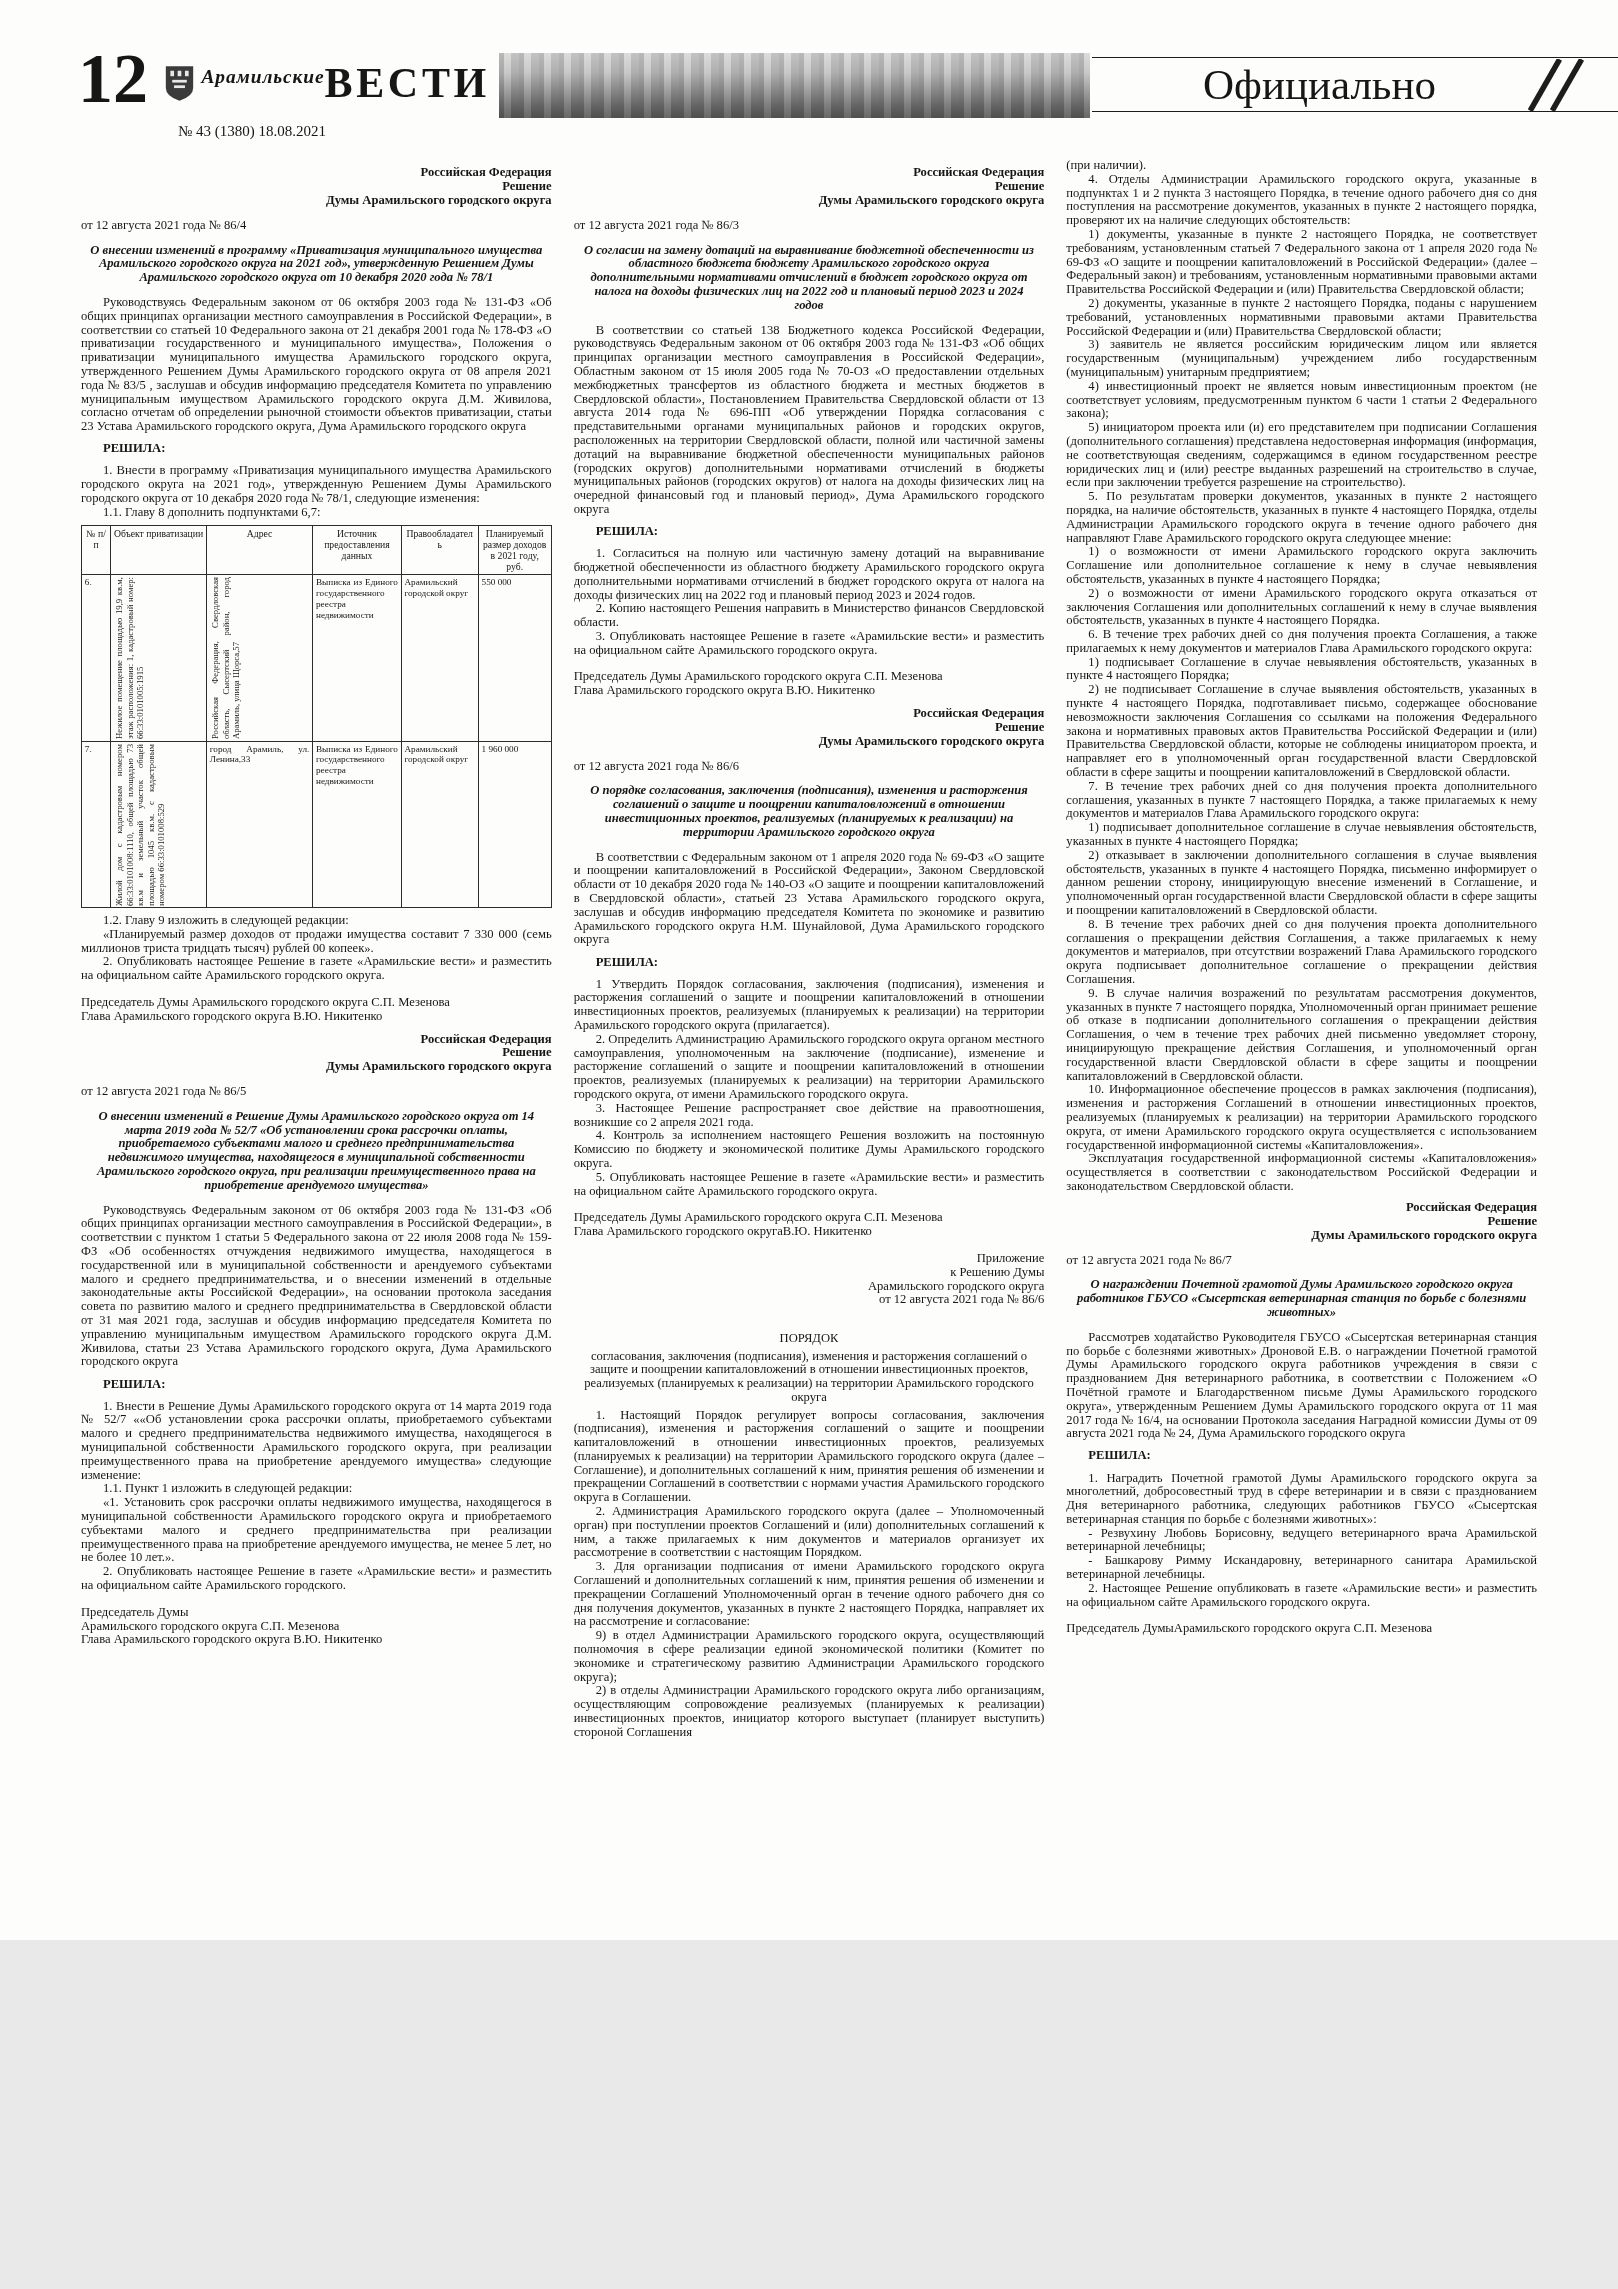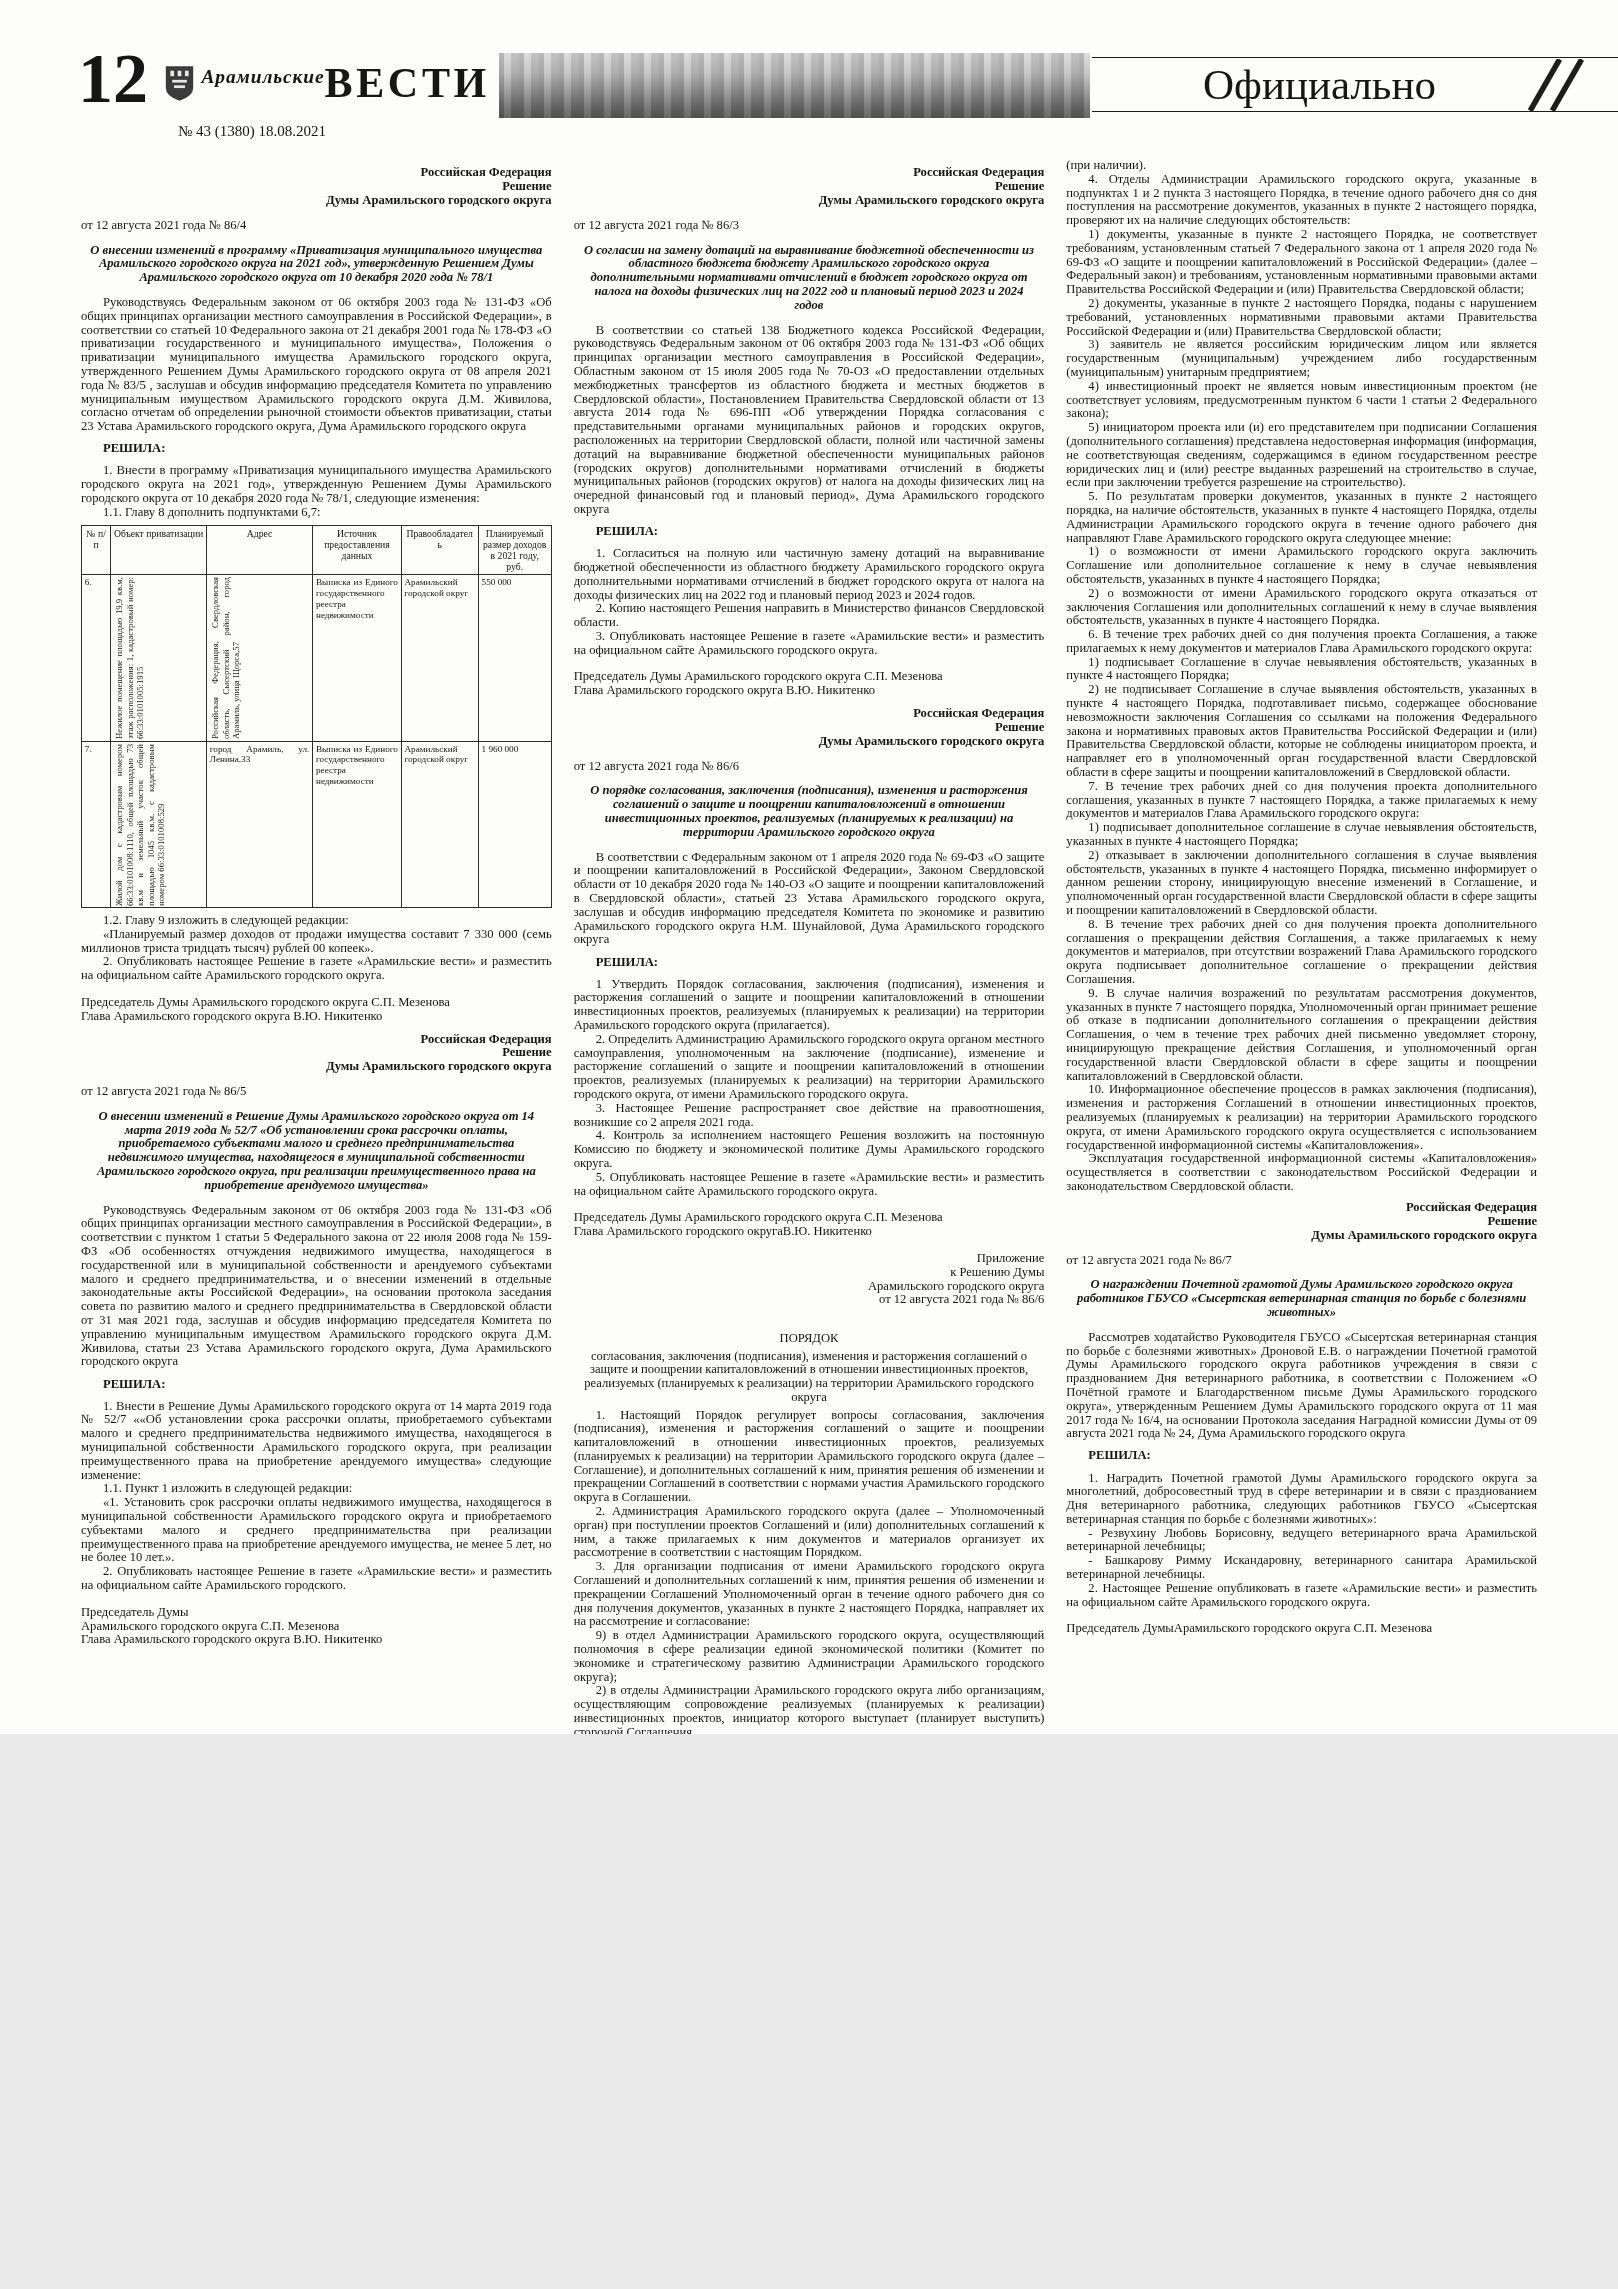--- a/index.html
+++ b/index.html
@@ -1,17 +1,17 @@
 <!DOCTYPE html>
 <html lang="ru" style="font-size:14.8px"><head>
 <meta charset="utf-8">
 <style>
   *{box-sizing:border-box;}
   html,body{margin:0;padding:0;background:#e9e9e9;}
-  .page{width:1619px;height:1734px;margin:0 auto;background:#fdfdfb;position:relative;
+  .page{width:1619px;height:1940px;margin:0 auto;background:#fdfdfb;position:relative;
         font-family:"Liberation Serif",serif;color:#161616;overflow:hidden;}
   
   .pageno{position:absolute;left:78px;top:44px;font-size:70px;font-weight:bold;line-height:1;}
   .masthead{position:absolute;left:164px;top:52px;height:66px;display:flex;align-items:center;}
   .emblem{margin-right:6.5px;flex:0 0 auto;}
   .logo-stack{display:flex;flex-direction:row;justify-content:center;margin-right:9.2px;}
   .logo-top{font-size:19.4px;font-style:italic;font-weight:bold;letter-spacing:0.9px;}
   .logo-main{font-size:42px;font-weight:bold;letter-spacing:3.7px;line-height:.95;margin-top:-2.8px;}
   .photo{width:591px;height:65px;
     background:

